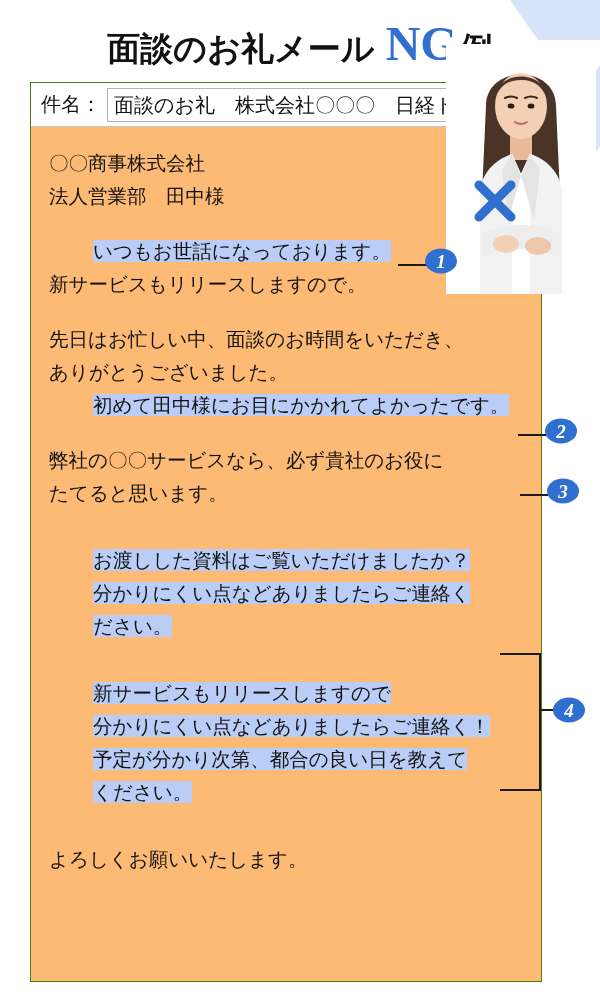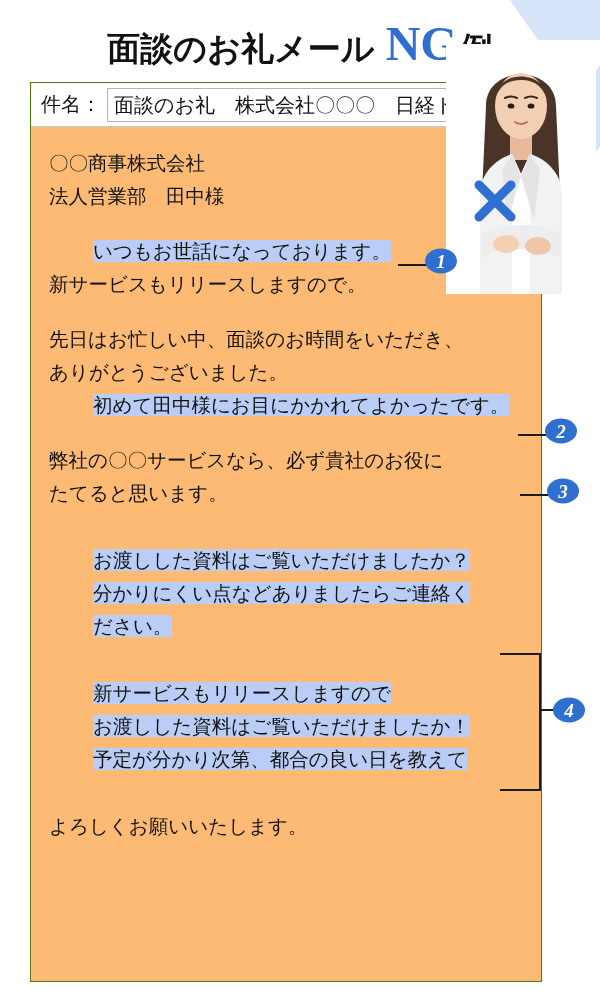--- a/index.html
+++ b/index.html
@@ -186,22 +186,23 @@
     <div class="line"><span>弊社の〇〇サービスなら、必ず貴社のお役に</span></div>
     <div class="line"><span>たてると思います。</span></div>
     <div class="gap-lg"></div>
     <div class="gap-sm"></div>
     <div class="line"><span class="hl">お渡しした資料はご覧いただけましたか？</span></div>
     <div class="line"><span class="hl">分かりにくい点などありましたらご連絡く</span></div>
     <div class="line"><span class="hl">ださい。</span></div>
     <div class="gap-lg"></div>
     <div class="gap-sm"></div>
     <div class="line"><span class="hl">新サービスもリリースしますので</span></div>
-    <div class="line"><span class="hl">お渡しした資料はご覧いただけましたか！</span></div>
+    <div class="line"><span class="hl">分かりにくい点などありましたらご連絡く！</span></div>
     <div class="line"><span class="hl">予定が分かり次第、都合の良い日を教えて</span></div>
+    <div class="line"><span class="hl">ください。</span></div>
     <div class="gap-lg"></div>
     <div class="gap-sm"></div>
     <div class="line"><span>よろしくお願いいたします。</span></div>
   </div>
 </div>
 
 <svg class="person" viewBox="0 0 150 250" xmlns="http://www.w3.org/2000/svg">
   <defs>
     <clipPath id="pclip">
         <rect x="0" y="0" width="150" height="250"></rect>

